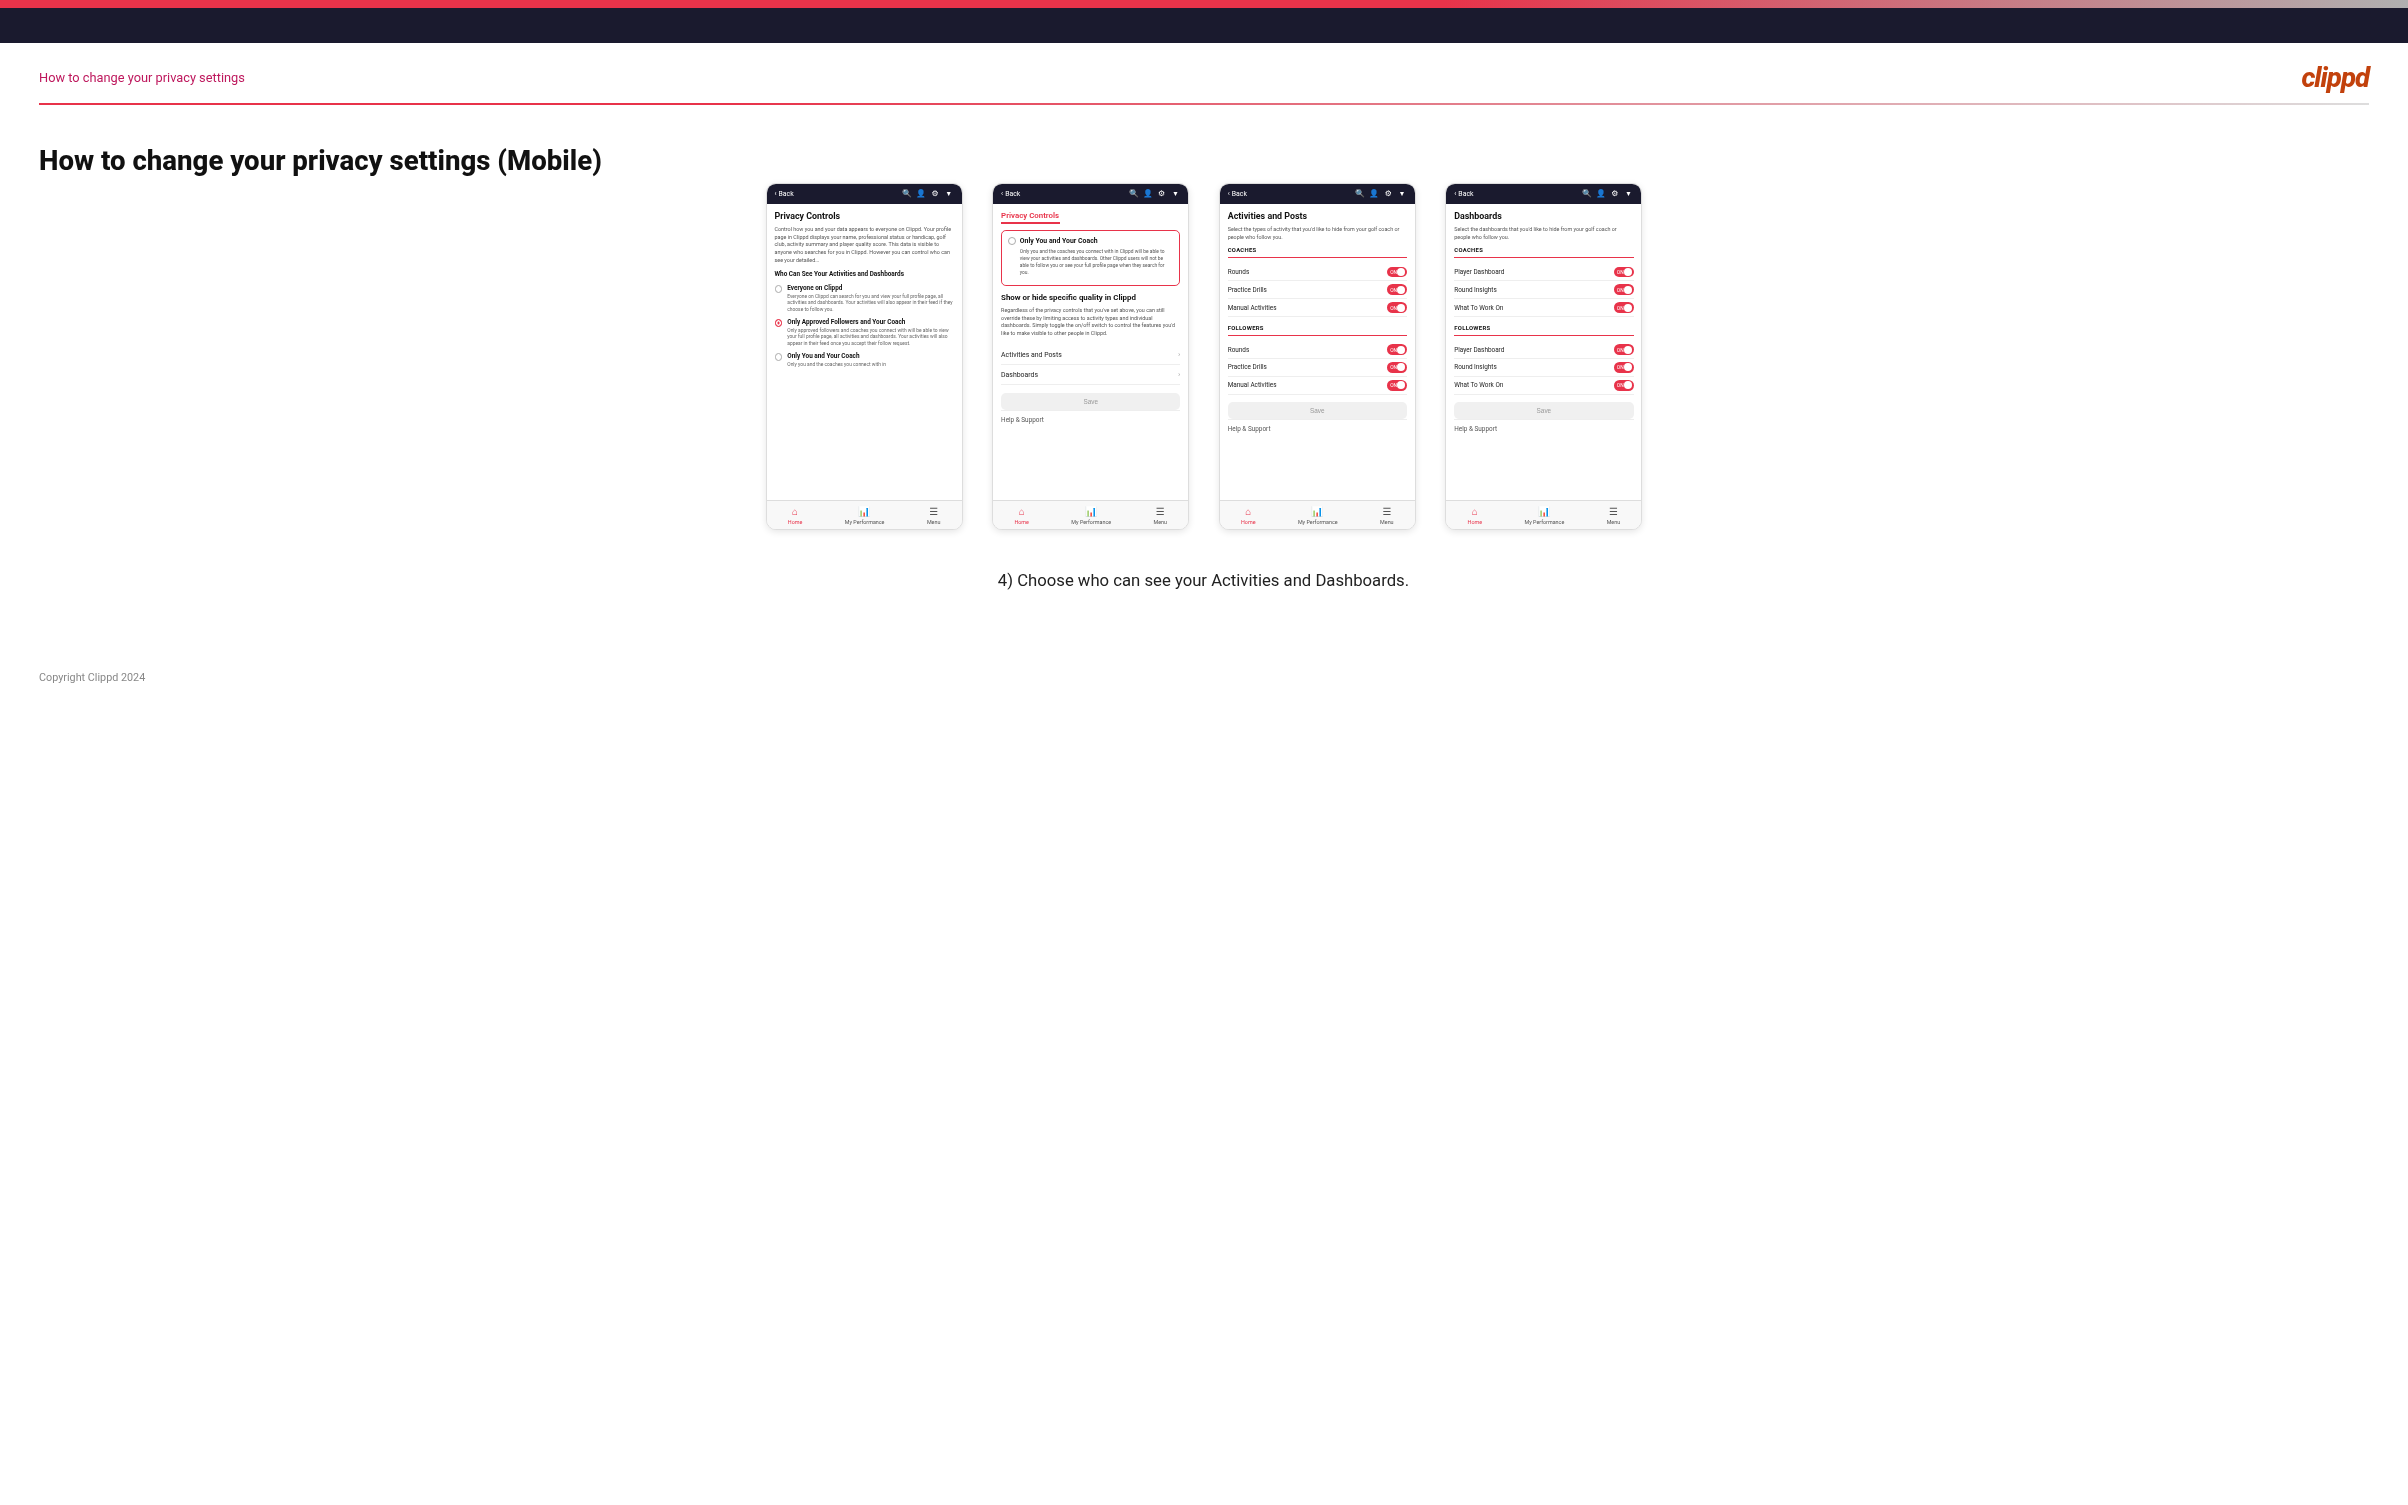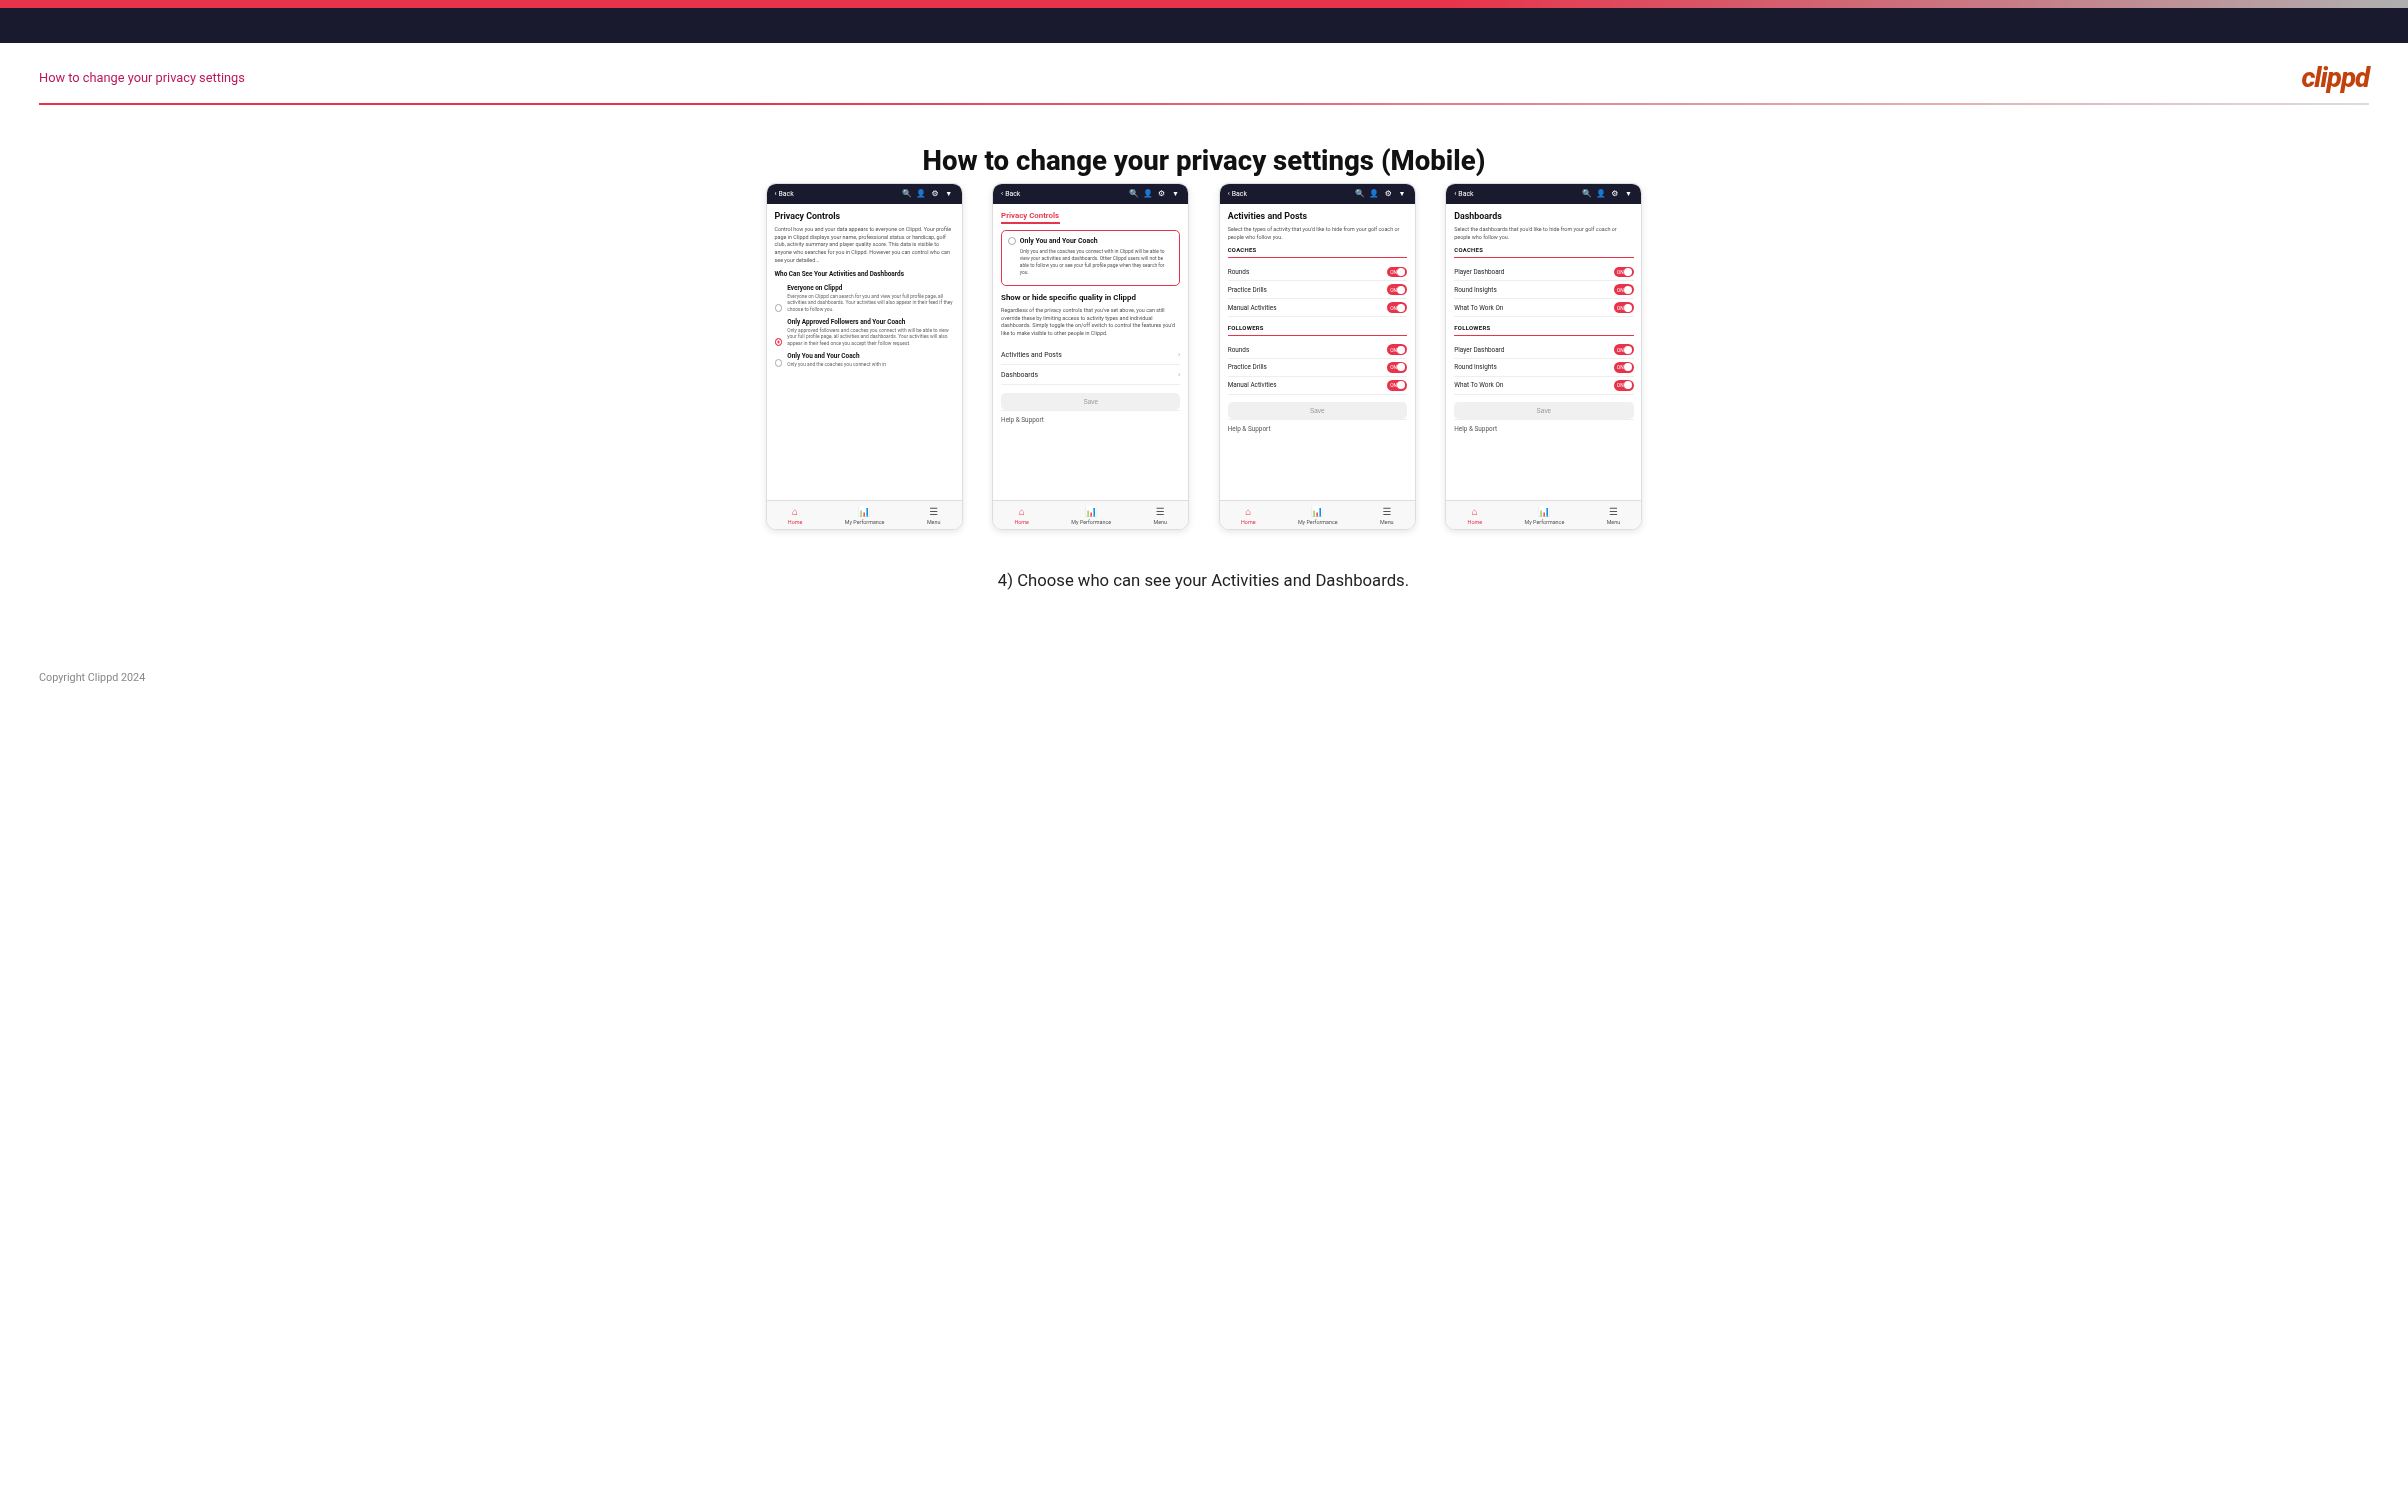--- a/index.html
+++ b/index.html
@@ -46,21 +46,20 @@
     
     .main {
       padding: 39px 39px 59px 39px;
     }
 
     .page-heading {
       font-size: 27.6px;
       font-weight: 800;
       color: #111;
       margin-bottom: 5.9px;
-      text-align: center;
     }
     .page-subheading {
       font-size: 17.7px;
       color: #333;
       margin-bottom: 49px;
       font-weight: 400;
     }
 
     
     .screenshots-row {
@@ -159,21 +158,21 @@
     }
     .phone-tab-icon {
       font-size: 9.9px;
     }
 
     
     .radio-option {
       display: flex;
       gap: 4.9px;
       margin-bottom: 5.9px;
-      align-items: flex-end;
+      align-items: flex-start;
     }
     .radio-circle {
       width: 7.9px;
       height: 7.9px;
       border-radius: 50%;
       border: 1.5px solid #aaa;
       flex-shrink: 0;
       margin-top: 1px;
     }
     .radio-circle.selected {

